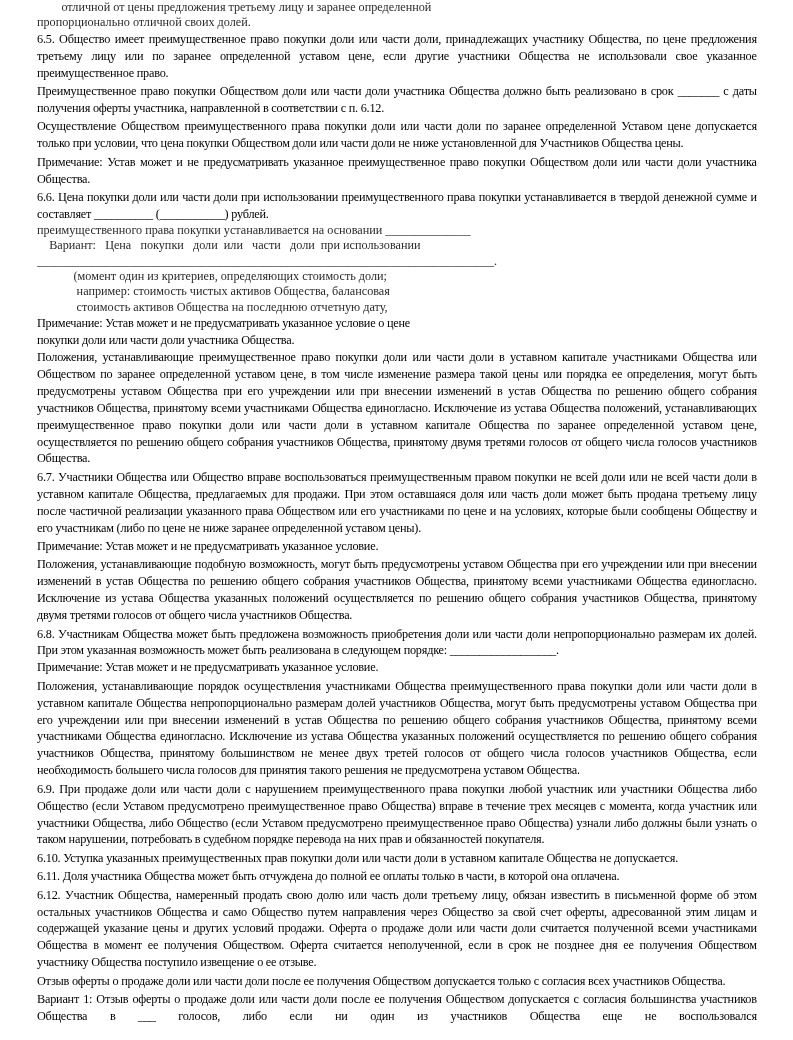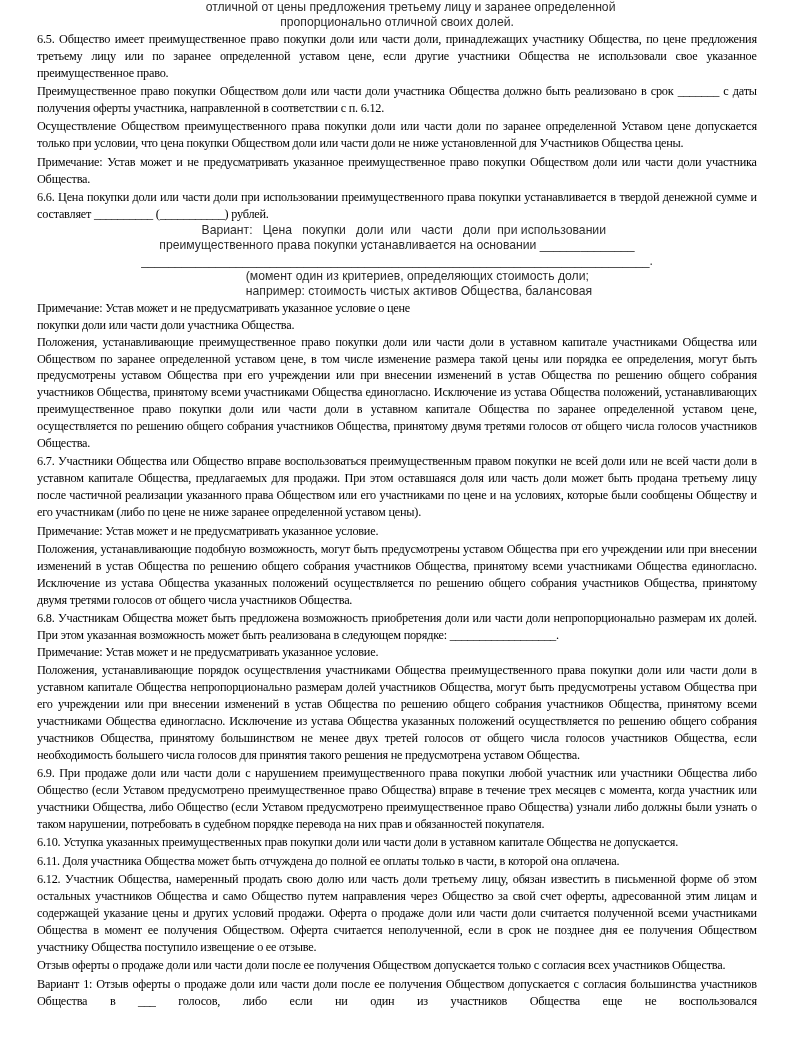--- a/index.html
+++ b/index.html
@@ -1,21 +1,21 @@
 <!DOCTYPE html>
 <html><head>
 <meta charset="utf-8">
 <style>
   html, body { margin: 0; padding: 0; background: #ffffff; }
   body { width: 793px; height: 1040px; overflow: hidden; position: relative; }
   .page { position: absolute; left: 37px; top: 0; width: 720px; color: #000; }
   .mono {
-    font-family: Liberation Sans, sans-serif;
+    font-family: Liberation Serif, serif;
     font-size: 12.2px; line-height: 15.4px; color: #2a2a2a;
-    white-space: pre; margin: 0; text-align: center;
+    white-space: pre; margin: 0;
   }
   .p {
     font-family: "Liberation Serif", "DejaVu Serif", serif;
     font-size: 13.2px; line-height: 16.9px; text-align: justify;
     margin: 0; letter-spacing: -0.25px; word-spacing: 0px;
     transform: scaleX(0.93); transform-origin: left top; width: 774px;
   }
   .p.last-left { text-align-last: left; }
   .gap { height: 1.5px; }
 </style>
@@ -34,25 +34,26 @@
     <p class="p">Преимущественное право покупки Обществом доли или части доли участника Общества должно быть реализовано в срок _______ с даты получения оферты участника, направленной в соответствии с п. 6.12.</p>
     <div class="gap"></div>
     <p class="p">Осуществление Обществом преимущественного права покупки доли или части доли по заранее определенной Уставом цене допускается только при условии, что цена покупки Обществом доли или части доли не ниже установленной для Участников Общества цены.</p>
     <div class="gap"></div>
     <p class="p">Примечание: Устав может и не предусматривать указанное преимущественное право покупки Обществом доли или части доли участника Общества.</p>
     <div class="gap"></div>
     <p class="p">6.6. Цена покупки доли или части доли при использовании преимущественного права покупки устанавливается в твердой денежной сумме и составляет __________ (___________) рублей.</p>
   </div>
 
   <div>
+    <div class="mono">преимущественного права покупки устанавливается на основании ______________</div>
     <div class="mono">    Вариант:   Цена   покупки   доли  или   части   доли  при использовании</div>
-    <div class="mono">преимущественного права покупки устанавливается на основании ______________</div>
     <div class="mono">___________________________________________________________________________.</div>
     <div class="mono">            (момент один из критериев, определяющих стоимость доли;</div>
     <div class="mono">             например: стоимость чистых активов Общества, балансовая</div>
+    <div class="mono">             стоимость активов Общества на последнюю отчетную дату,</div>
   </div>
 
   <div>
     <p class="p last-left" style="text-align:left">Примечание: Устав может и не предусматривать указанное условие о цене</p>
     <p class="p last-left" style="text-align:left">покупки доли или части доли участника Общества.</p>
   </div>
 
   <div>
     <p class="p">Положения, устанавливающие преимущественное право покупки доли или части доли в уставном капитале участниками Общества или Обществом по заранее определенной уставом цене, в том числе изменение размера такой цены или порядка ее определения, могут быть предусмотрены уставом Общества при его учреждении или при внесении изменений в устав Общества по решению общего собрания участников Общества, принятому всеми участниками Общества единогласно. Исключение из устава Общества положений, устанавливающих преимущественное право покупки доли или части доли в уставном капитале Общества по заранее определенной уставом цене, осуществляется по решению общего собрания участников Общества, принятому двумя третями голосов от общего числа голосов участников Общества.</p>
     <div class="gap"></div>

